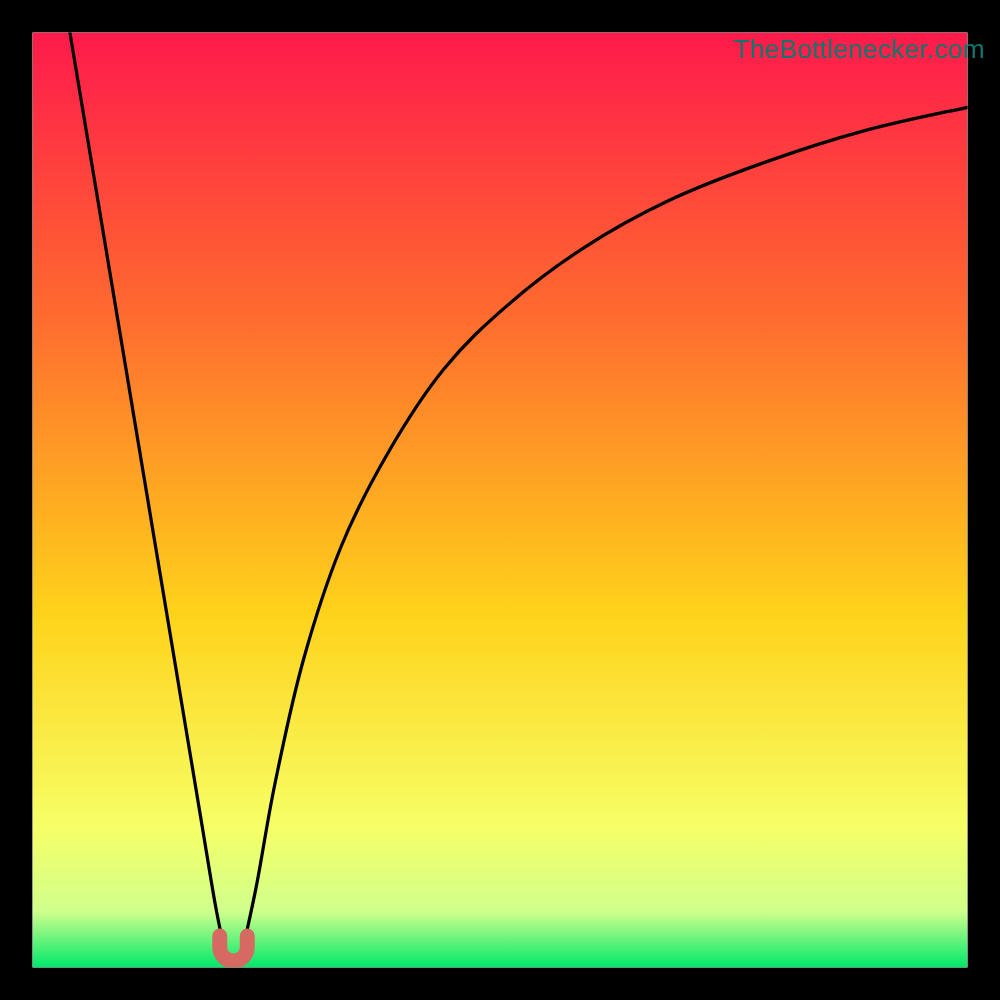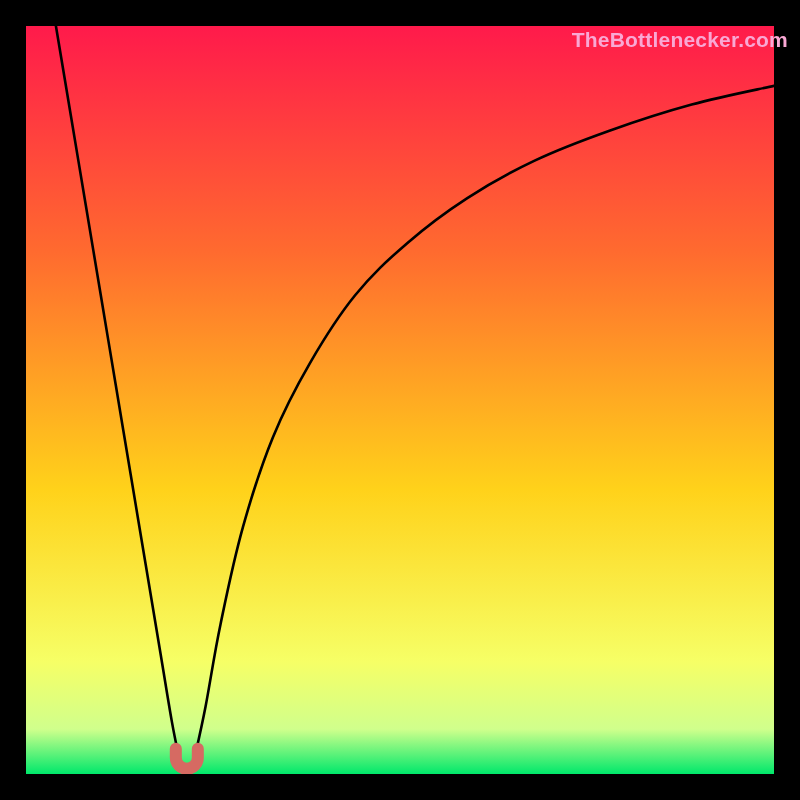--- a/index.html
+++ b/index.html
@@ -17,24 +17,24 @@
     width: 800px;
     height: 800px;
     background: #000;
   }
   .plot-area {
     position: absolute;
     background: #fff;
   }
   .watermark {
     position: absolute;
-    color: #f9a8d4;
+    color: #0f766e;
     font-size: 21px;
     letter-spacing: 0.2px;
-    font-weight: 700;
+    font-weight: 400;
     white-space: nowrap;
   }
   svg { display: block; }
 </style>
 </head>
 <body>
 
 <div class="frame">
   <div class="plot-area" id="plot" style="left: 26px; top: 26px; width: 748px; height: 748px;">
       <svg width="748" height="748" viewBox="0 0 748 748">

